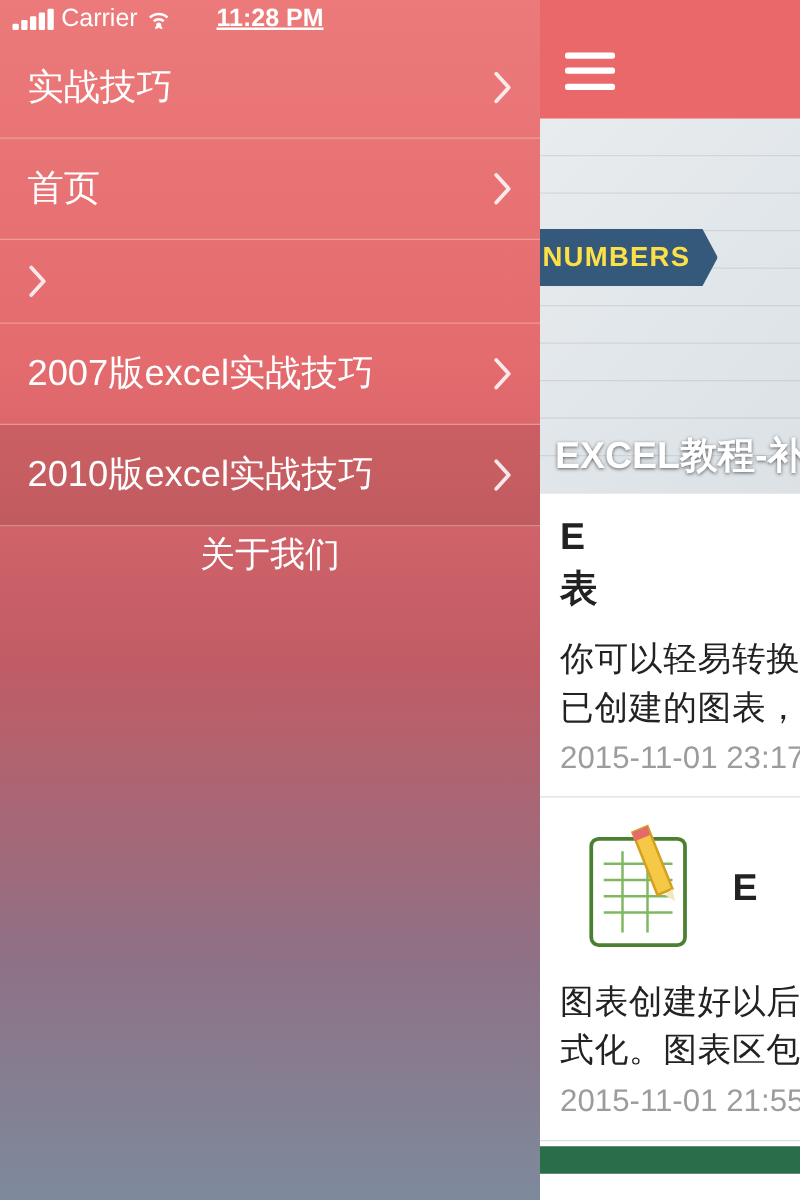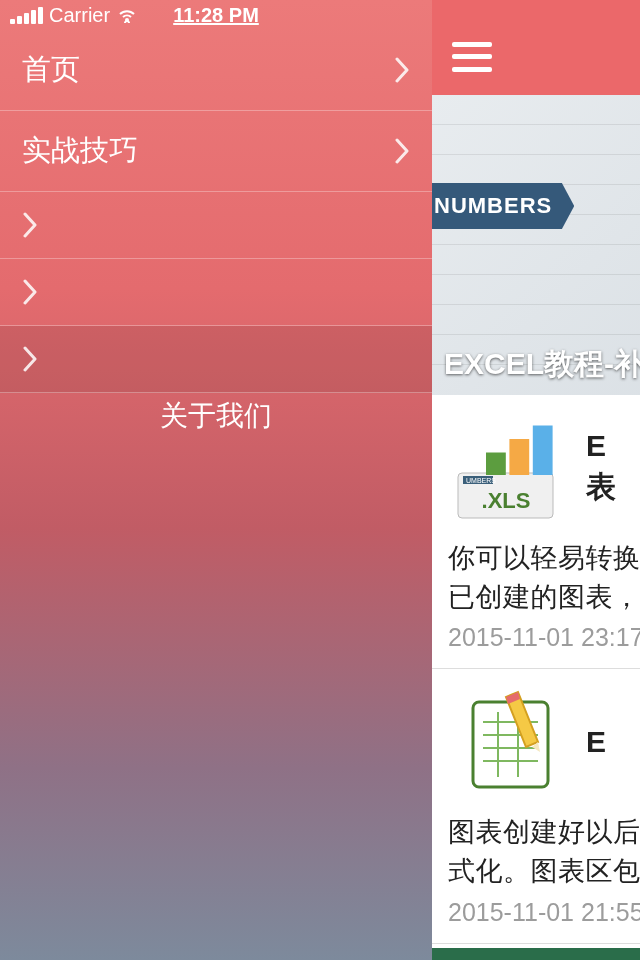--- a/index.html
+++ b/index.html
@@ -36,21 +36,21 @@
     .content-header {
       height: 95px; background: #eb686a; display: flex; align-items: center; padding: 18px 20px 0;
     }
     .hamburger { width: 40px; height: 30px; display: flex; flex-direction: column; justify-content: space-between; }
     .hamburger span { display: block; height: 5px; background: #fff; border-radius: 2px; }
     
     .hero { position: relative; height: 300px; background: linear-gradient(135deg,#e8ecef 0%, #d1d8de 100%); overflow: hidden; }
     .hero-bg-lines { position: absolute; inset: 0; }
     .hero-bg-lines div { height: 30px; border-bottom: 1px solid rgba(0,0,0,0.08); }
     .hero-badge {
-      position: absolute; left: -12px; top: 88px; background: #35597a; color: #ffffff;
+      position: absolute; left: -12px; top: 88px; background: #35597a; color: #fde047;
       font-size: 22px; font-weight: 700; padding: 10px 22px 10px 14px;
       clip-path: polygon(0 0, 92% 0, 100% 50%, 92% 100%, 0 100%);
       letter-spacing: 1px;
     }
     .hero-caption { position: absolute; left: 12px; bottom: 10px; color: #fff; font-size: 30px; font-weight: 700; text-shadow: 0 1px 3px rgba(0,0,0,0.6); }
     
     .article { padding: 18px 16px 16px; border-bottom: 1px solid #ddd; }
     .article-top { display: flex; gap: 18px; align-items: center; margin-bottom: 16px; }
     .thumb { width: 120px; height: 110px; flex-shrink: 0; display: flex; align-items: center; justify-content: center; }
     .thumb svg { width: 100%; height: 100%; }
@@ -82,33 +82,20 @@
         <div></div>
         <div></div>
       </div>
     <div class="hero-badge">NUMBERS</div>
 
     <div class="hero-caption">EXCEL教程-补</div>
   </div>
 
   <div class="article">
     <div class="article-top">
-      <div class="thumb">
-        <svg viewBox="0 0 120 110">
-          <rect x="10" y="60" width="95" height="45" rx="4" fill="#f0f0f0" stroke="#bbb"></rect>
-          <text x="58" y="95" font-size="22" fill="#4a8030" text-anchor="middle" font-weight="700">.XLS</text>
-          <rect x="15" y="63" width="30" height="8" fill="#3a5f7a"></rect>
-          <text x="18" y="70" font-size="7" fill="#fff">UMBERS</text>
-          <g transform="translate(38,8) scale(0.9)">
-            <rect x="0" y="35" width="22" height="25" fill="#5c9d3f"></rect>
-            <rect x="26" y="20" width="22" height="40" fill="#f5a945"></rect>
-            <rect x="52" y="5" width="22" height="55" fill="#5ab0e8"></rect>
-          </g>
-        </svg>
-      </div>
       <div>
         <h3><span>E</span></h3>
         <h3 style="margin-top:4px">表</h3>
       </div>
     </div>
     <div class="article-desc" style="white-space:pre-line">你可以轻易转换内容
 已创建的图表，可</div>
     <div class="article-time">2015-11-01 23:17:</div>
   </div>
 
@@ -152,41 +139,43 @@
       <span>Carrier</span>
       <svg class="wifi" viewBox="0 0 22 16">
           <path d="M11 14 a2 2 0 1 0 0.01 0 M4 7 a10 10 0 0 1 14 0 M7 10 a6 6 0 0 1 8 0" stroke="#fff" stroke-width="2" fill="none"></path>
           <circle cx="11" cy="13" r="2" fill="#fff"></circle>
         </svg>
     </div>
     <div class="status-center">11:28 PM</div>
   </div>
   <div id="menu">
       <div class="menu-item">
-        <span>首页</span>
+        <span>实战技巧</span>
         <svg class="chevron" viewBox="0 0 16 26">
           <path d="M3 2 L13 13 L3 24" stroke="#fff" stroke-width="3" fill="none" stroke-linecap="round" stroke-linejoin="round"></path>
         </svg>
       </div>
       <div class="menu-item">
-        <span>实战技巧</span>
+        <span>首页</span>
         <svg class="chevron" viewBox="0 0 16 26">
           <path d="M3 2 L13 13 L3 24" stroke="#fff" stroke-width="3" fill="none" stroke-linecap="round" stroke-linejoin="round"></path>
         </svg>
       </div>
       <div class="menu-item">
         <svg class="chevron" viewBox="0 0 16 26">
           <path d="M3 2 L13 13 L3 24" stroke="#fff" stroke-width="3" fill="none" stroke-linecap="round" stroke-linejoin="round"></path>
         </svg>
       </div>
       <div class="menu-item">
+        <span>2007版excel实战技巧</span>
         <svg class="chevron" viewBox="0 0 16 26">
           <path d="M3 2 L13 13 L3 24" stroke="#fff" stroke-width="3" fill="none" stroke-linecap="round" stroke-linejoin="round"></path>
         </svg>
       </div>
       <div class="menu-item selected">
+        <span>2010版excel实战技巧</span>
         <svg class="chevron" viewBox="0 0 16 26">
           <path d="M3 2 L13 13 L3 24" stroke="#fff" stroke-width="3" fill="none" stroke-linecap="round" stroke-linejoin="round"></path>
         </svg>
       </div>
     </div>
   <div class="menu-about">关于我们</div>
 </div>
 
 </body></html>

